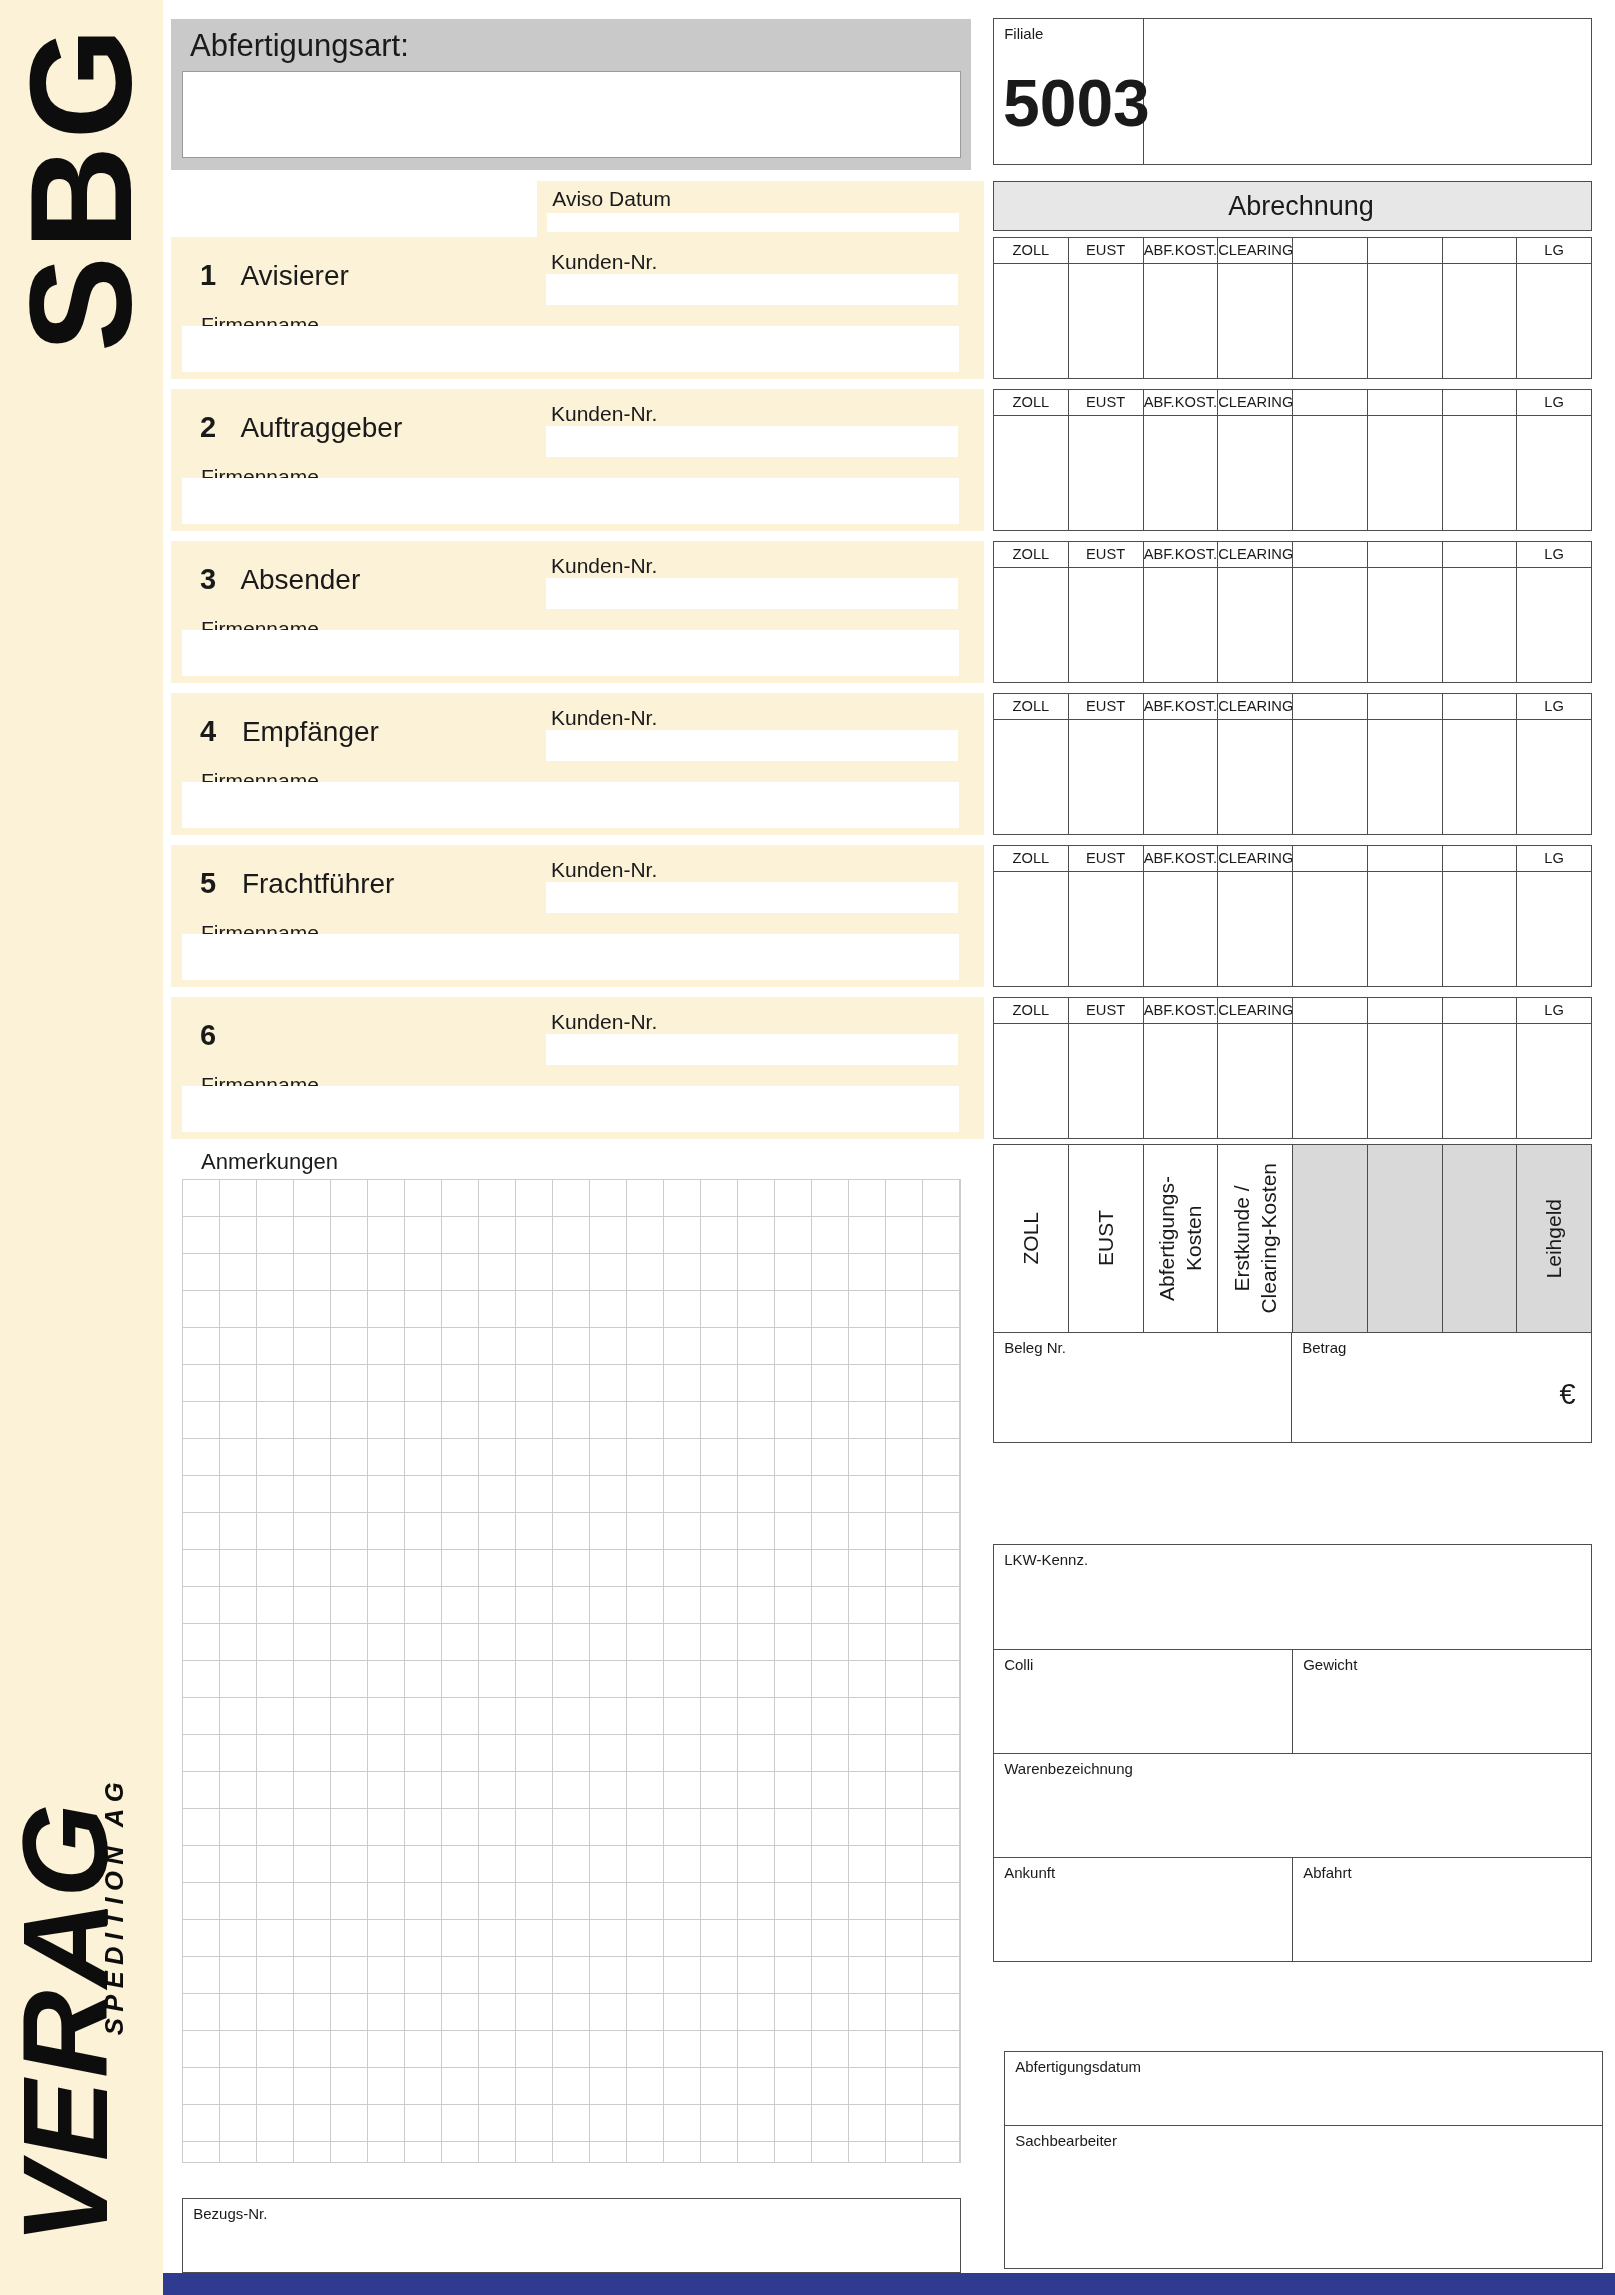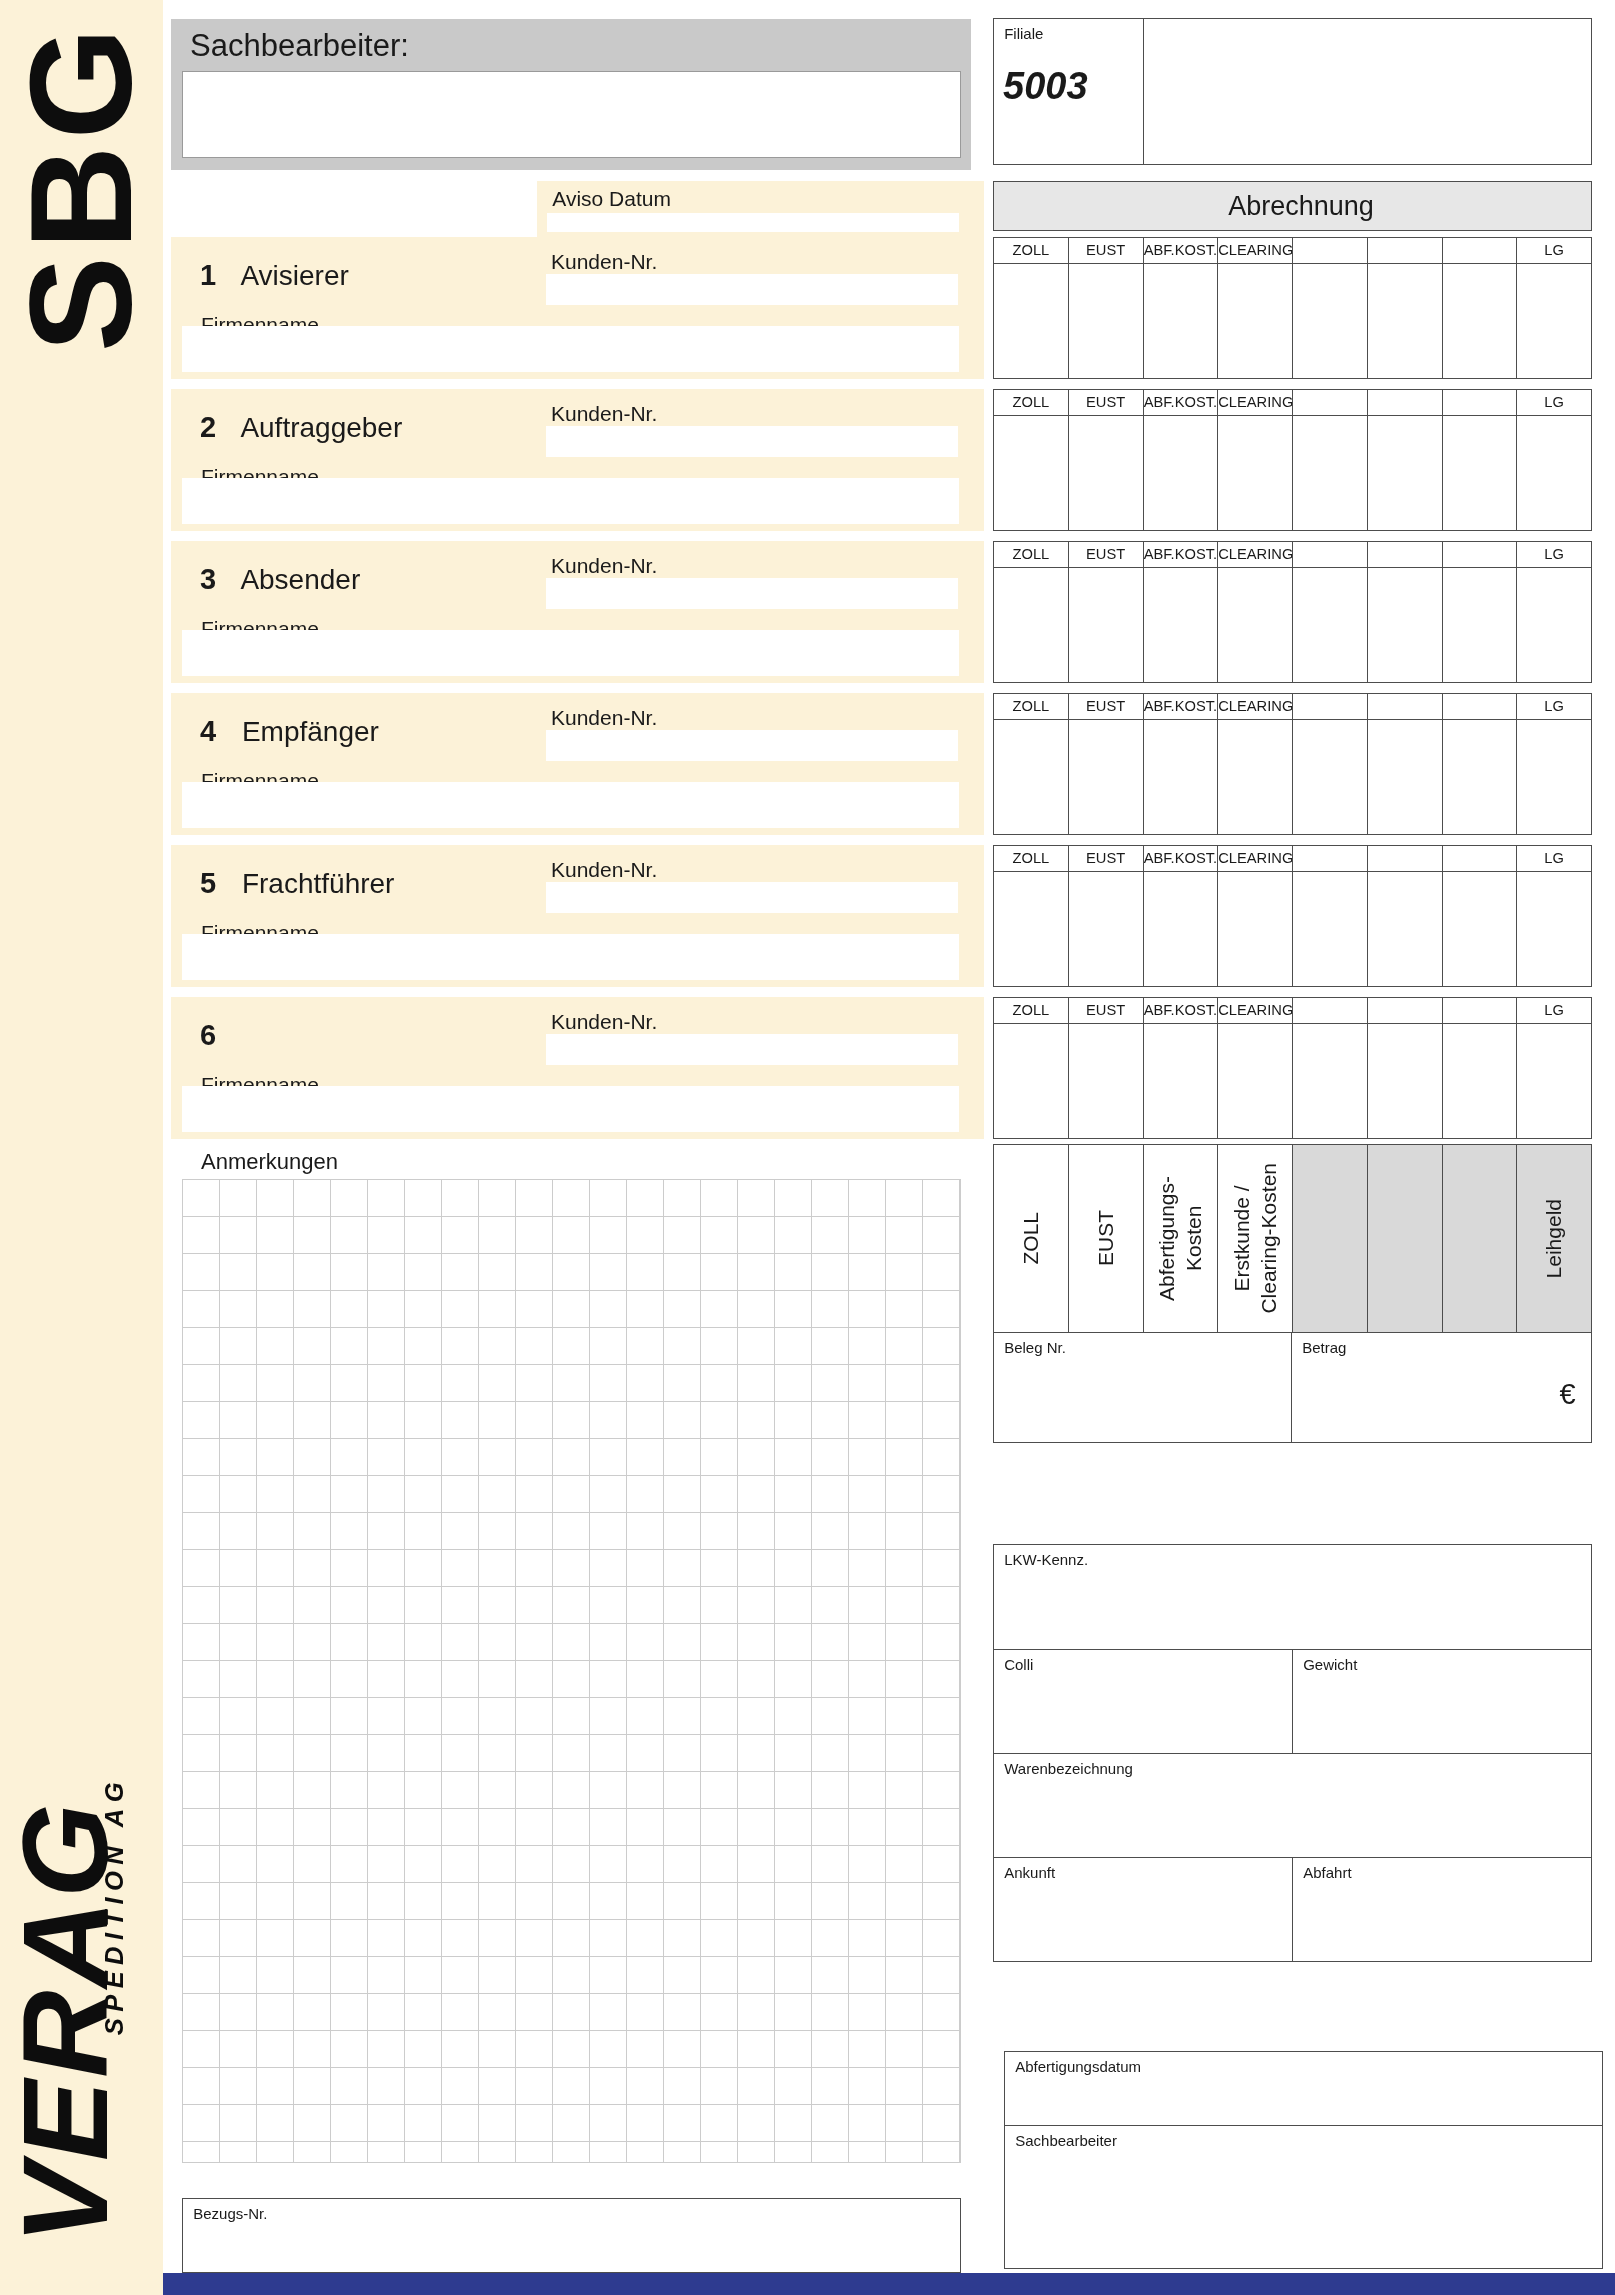--- a/index.html
+++ b/index.html
@@ -21,21 +21,21 @@
 
   
   .abf-panel { position:absolute; left:171px; top:19px; width:800px; height:151px; background:var(--graybox); }
   .abf-label { position:absolute; left:19px; top:9px; font-size:31px; }
   .abf-input { position:absolute; left:11px; top:52px; width:779px; height:87px; background:#fff; border:1.3px solid #9a9a9a; }
 
   .top-right { position:absolute; left:993px; top:18px; width:599px; height:147px; border:1.9px solid var(--border); display:flex; background:#fff; }
   .filiale { width:150px; border-right:1.9px solid var(--border); position:relative; }
   .posnr { flex:1; position:relative; }
   .box-label { font-size:15px; padding:6.4px 10.2px; display:block; }
-  .filiale-value { font-size:38px; font-weight:bold; padding:16.6px 9px 0;font-style:italic; }
+  .filiale-value { font-size:66px; font-weight:bold; padding:16.6px 9px 0; }
 
   
   .aviso { position:absolute; left:537px; top:181px; width:447px; height:56px; background:var(--cream); }
   .aviso-label { position:absolute; left:15.3px; top:6.4px; font-size:21px; }
   .aviso-input { position:absolute; left:9.6px; top:32px; width:412px; height:19px; background:#fff; }
 
   
   .section { position:absolute; left:171px; width:813px; height:142px; background:var(--cream); }
   .sec-name { position:absolute; left:29px; top:22px; font-size:28px; white-space:nowrap; }
   .sec-num { font-weight:bold; font-size:29px; margin-right:18px; }
@@ -91,21 +91,21 @@
 <div class="page">
 
   <div class="sidebar">
     <div class="sbg-logo vrot">SBG</div>
     <div class="verag-logo vrot">VERAG</div>
     <div class="sped-logo vrot">SPEDITION AG</div>
   </div>
   <div class="blue-bar"></div>
 
   <div class="abf-panel">
-    <div class="abf-label">Sachbearbeiter:</div>
+    <div class="abf-label">Abfertigungsart:</div>
     <div class="abf-input"></div>
   </div>
 
   <div class="top-right">
     <div class="filiale">
       <div class="box-label">Filiale</div>
       <div class="filiale-value">5003</div>
     </div>
   </div>
 

